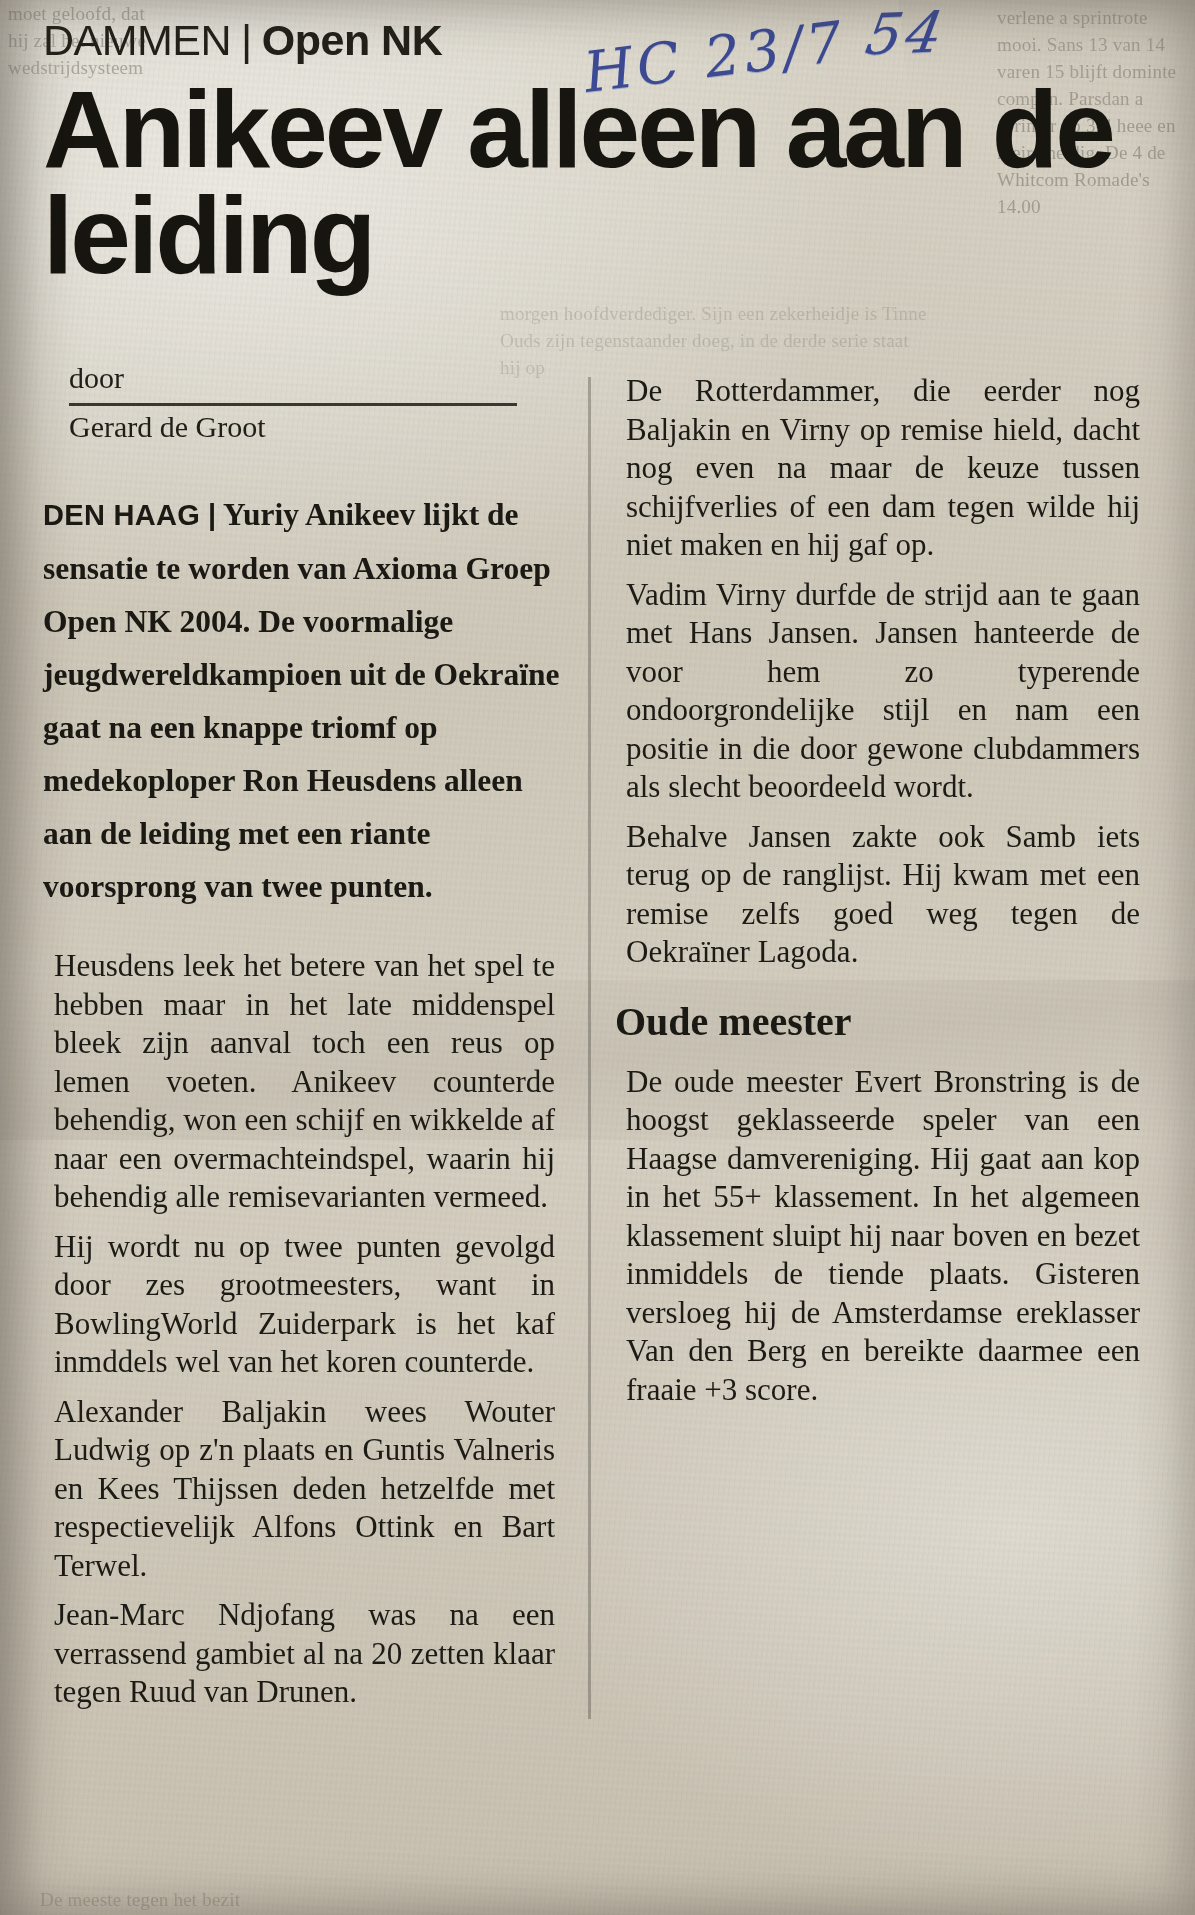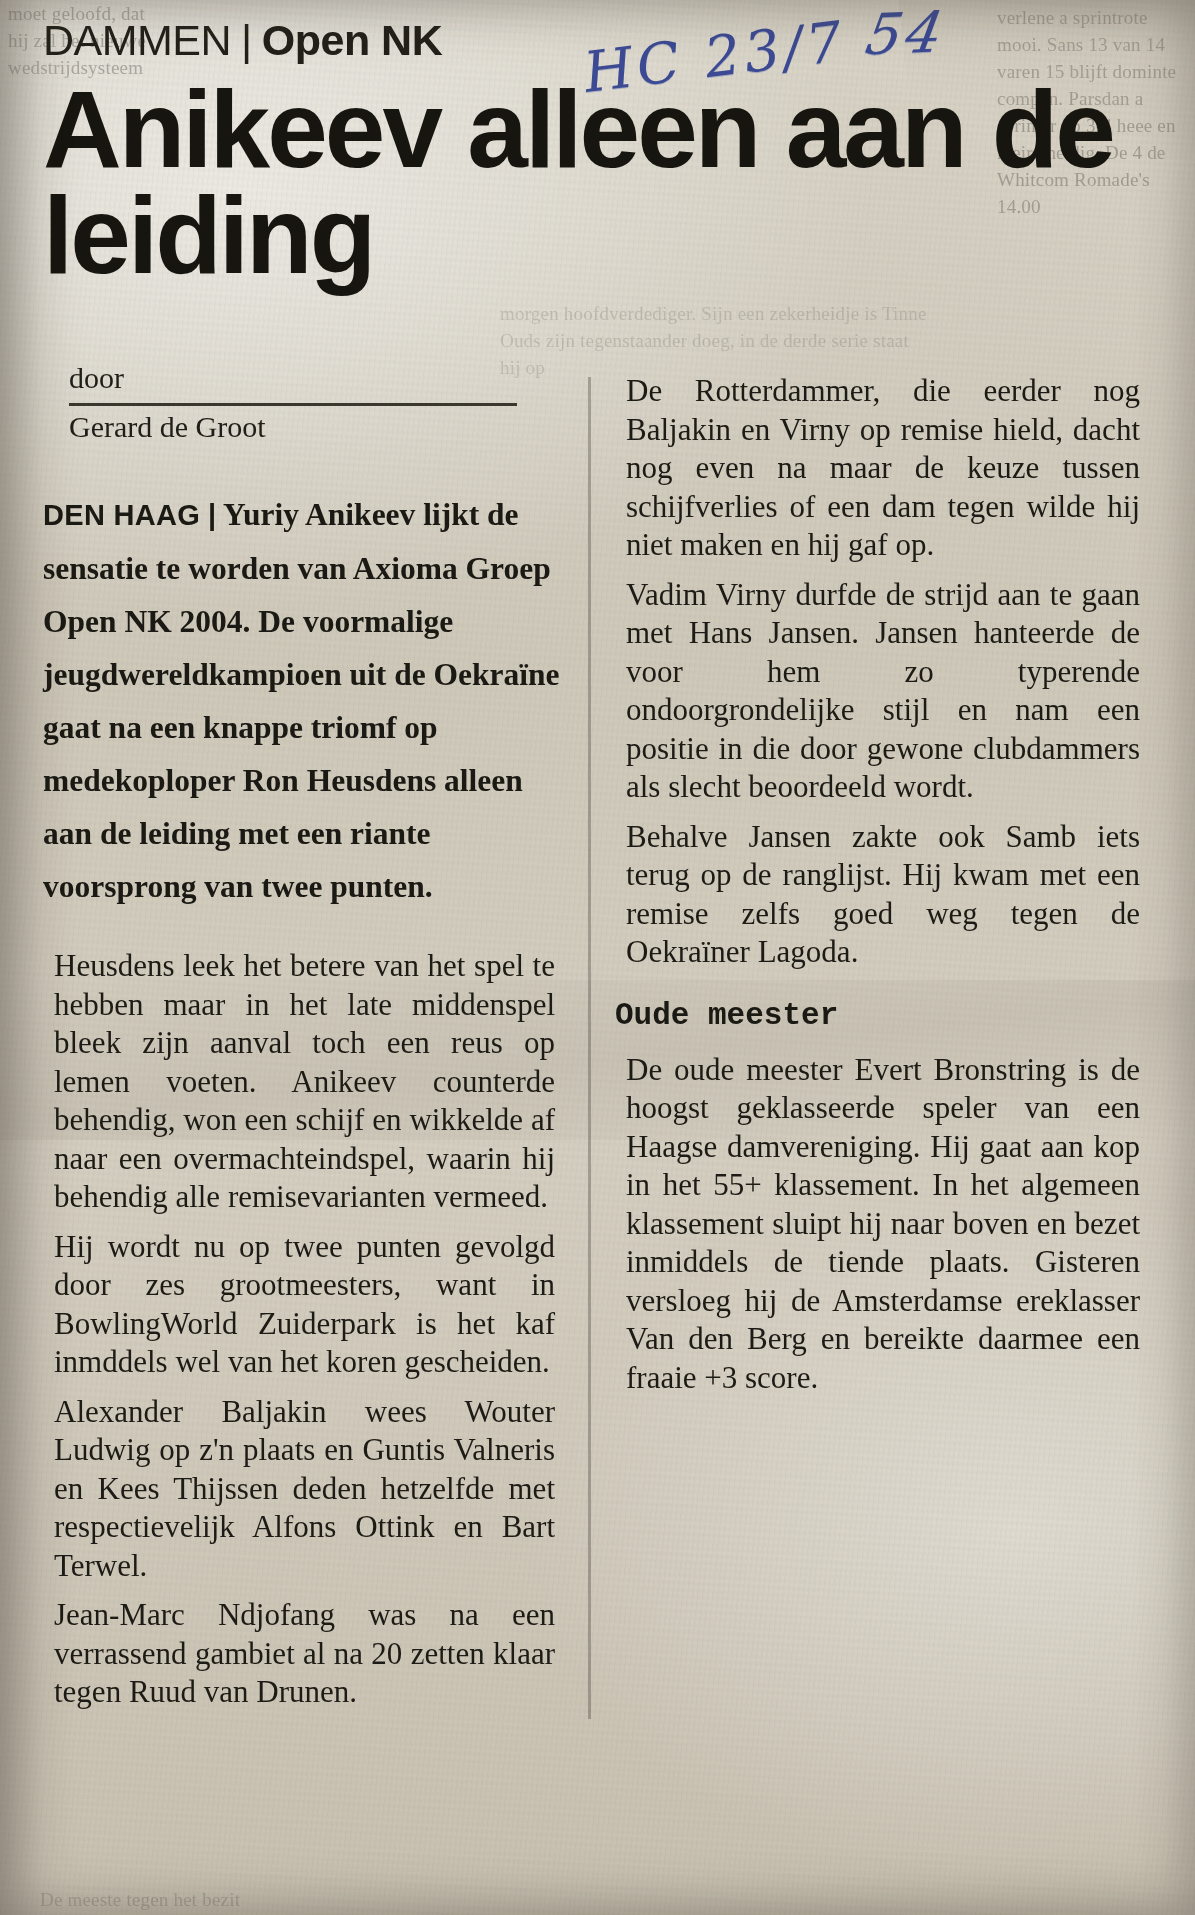--- a/index.html
+++ b/index.html
@@ -209,23 +209,23 @@
     color: #1d1b15;
     text-align: justify;
     -webkit-hyphens: auto;
     hyphens: auto;
   }
   .body-text p { margin: 11px; }
   #left-body { margin-top: 34px; }
   #right-body p + p { margin-top: 0; }
 
   .subhead {
-    font-family: Liberation Mono, monospace;
+    font-family: Liberation Serif, serif;
     font-weight: 700;
-    font-size: 31px;
+    font-size: 40px;
     color: #1b1913;
     margin-top: 26px;
     margin-bottom: 18px;
   }
 
   
   #edge-shade {
     position: absolute;
     inset: 0;
     pointer-events: none;
@@ -275,21 +275,21 @@
         </div>
 
         <div id="lead">
           <span class="dateline">DEN HAAG</span>
           <span class="dateline">|</span>
           <span>Yuriy Anikeev lijkt de sensatie te worden van Axioma Groep Open NK 2004. De voormalige jeugdwereldkampioen uit de Oekraïne gaat na een knappe triomf op medekoploper Ron Heusdens alleen aan de leiding met een riante voorsprong van twee punten.</span>
         </div>
 
         <div id="left-body" class="body-text">
           <p>Heusdens leek het betere van het spel te hebben maar in het late middenspel bleek zijn aanval toch een reus op lemen voeten. Anikeev counterde behendig, won een schijf en wikkelde af naar een overmachteindspel, waarin hij behendig alle remisevarianten vermeed.</p>
-          <p>Hij wordt nu op twee punten gevolgd door zes grootmeesters, want in BowlingWorld Zuiderpark is het kaf inmddels wel van het koren gescheiden.</p>
+          <p>Hij wordt nu op twee punten gevolgd door zes grootmeesters, want in BowlingWorld Zuiderpark is het kaf inmddels wel van het koren counterde.</p>
           <p>Alexander Baljakin wees Wouter Ludwig op z'n plaats en Guntis Valneris en Kees Thijssen deden hetzelfde met respectievelijk Alfons Ottink en Bart Terwel.</p>
           <p>Jean-Marc Ndjofang was na een verrassend gambiet al na 20 zetten klaar tegen Ruud van Drunen.</p>
         </div>
 
       </div>
 
       <div id="col-divider"></div>
 
       <div id="col-right">
         <div id="right-body" class="body-text">

